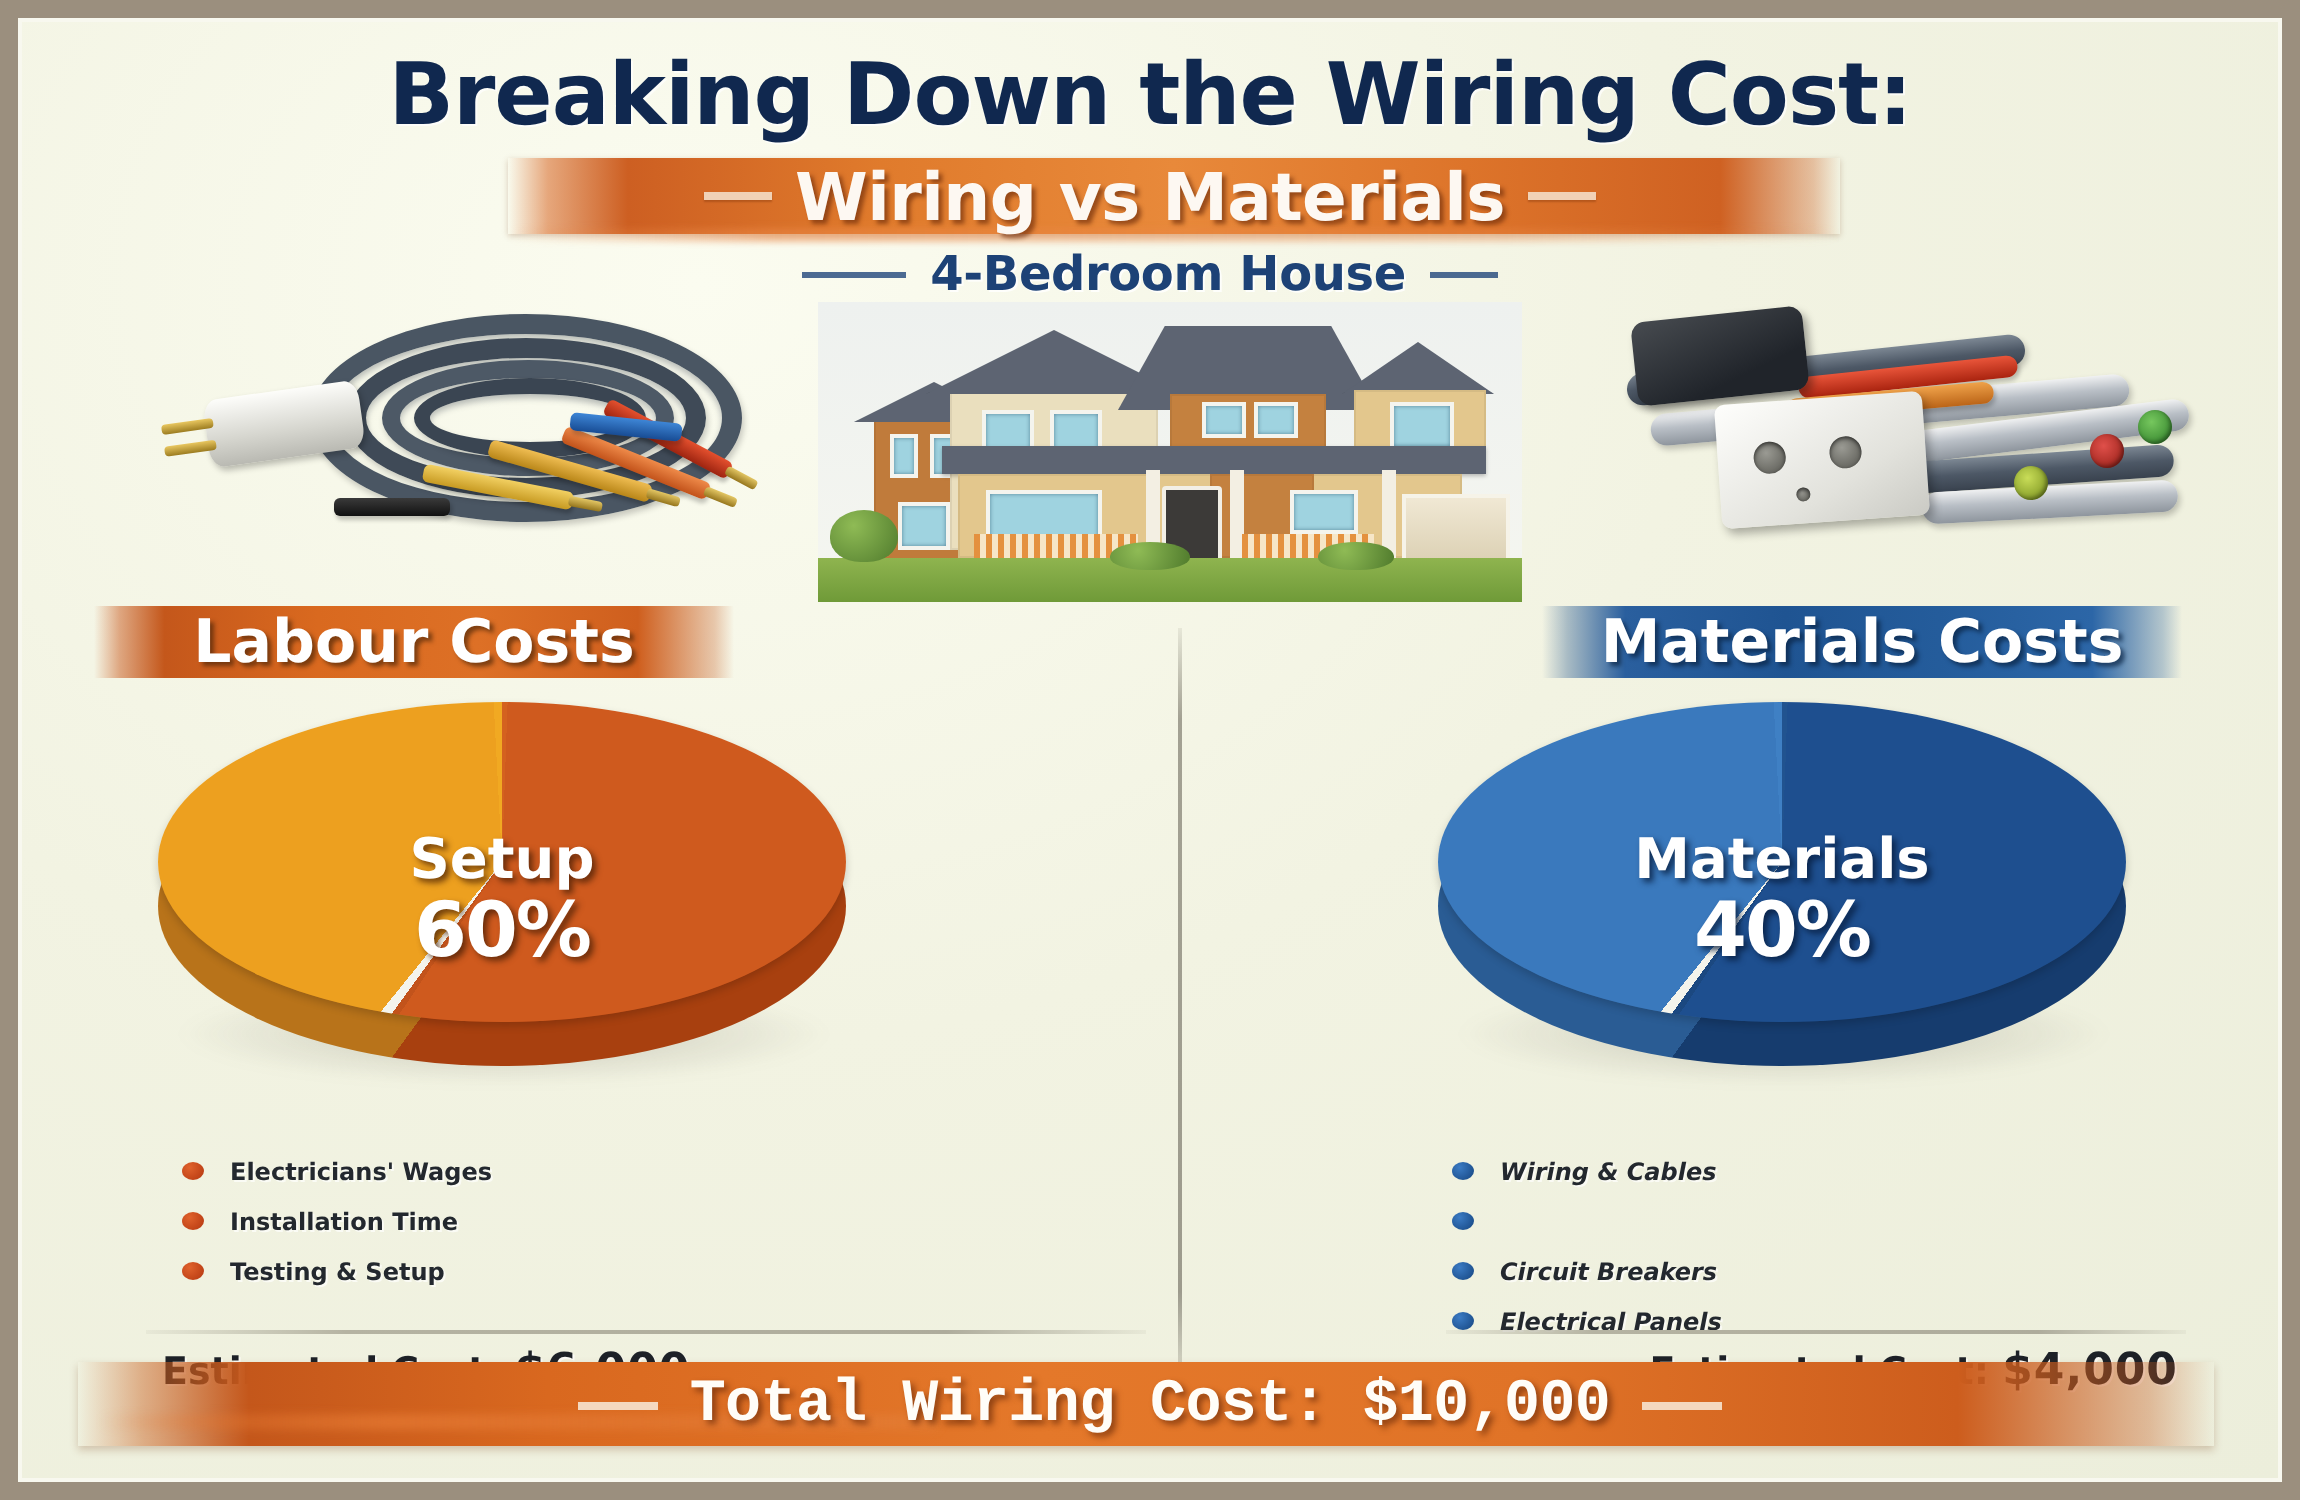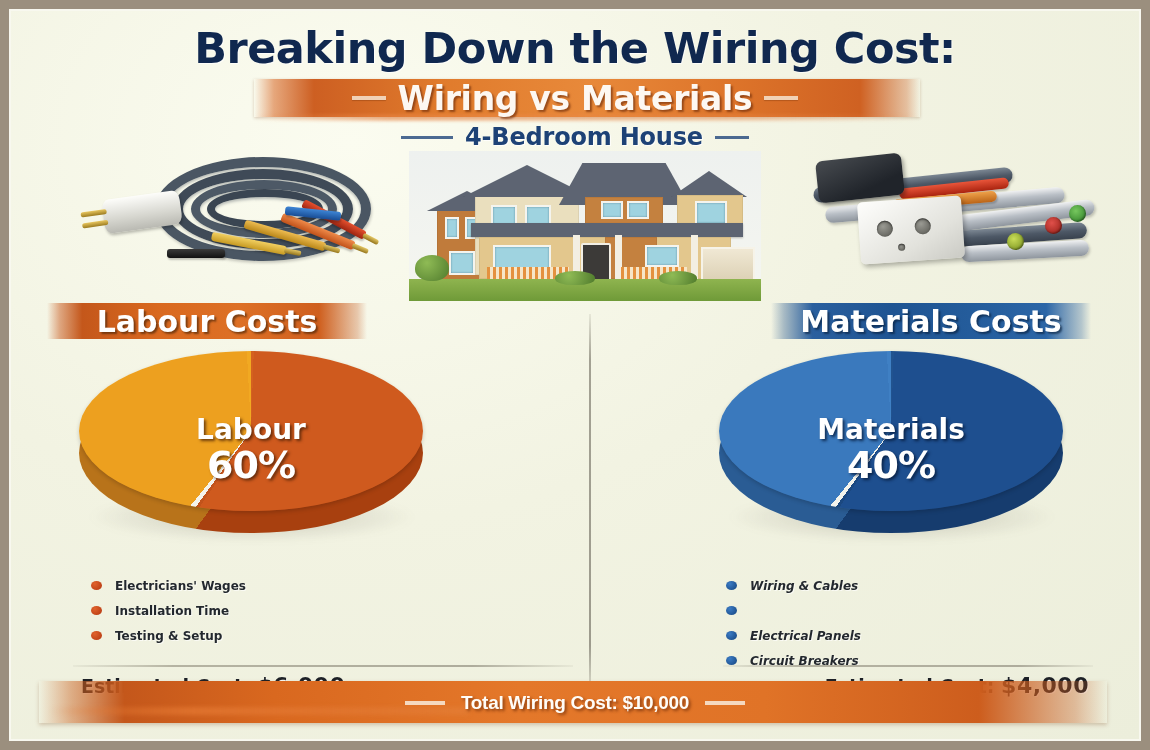--- a/index.html
+++ b/index.html
@@ -298,22 +298,22 @@
     content: ""; position: absolute; left: 10px; top: 26px; width: 420px; height: 8px;
     background: linear-gradient(90deg, rgba(235,140,70,0), rgba(228,120,50,.75) 35%, rgba(235,150,90,.2));
     filter: blur(2px);
   }
   .total-inner {
     position: absolute; inset: 0;
     display: flex; align-items: center; justify-content: center;
   }
   .total-text {
     position: relative; z-index: 3;
-    font-family: Liberation Sans, sans-serif;
-    font-weight: bold; font-size: 19px; color: #fffdf8;
+    font-family: Liberation Mono, monospace;
+    font-weight: bold; font-size: 30px; color: #fffdf8;
     text-shadow: 2px 2px 3px rgba(105,42,8,.7);
     letter-spacing: -0.3px;
   }
   .tdash {
     position: relative; z-index: 3;
     width: 40px; height: 4px; background: #f6e2cd; margin: 0 16px; opacity: .92;
   }
 </style>
 </head>
 <body>
@@ -437,21 +437,21 @@
     <div class="sec-banner left">
       <div class="sec-bg"></div>
       <div class="sec-title">Labour Costs</div>
     </div>
 
     <div class="pie-holder left">
       <div class="pie-shadow"></div>
       <div class="pie-side" style="background:conic-gradient(from 0deg, #a8400f 0deg 216deg, #b8731a 216deg 360deg);"></div>
       <div class="pie-top" style="background:conic-gradient(from 0deg, #d4611f 0deg 2deg, #cf5a1e 2deg 214deg, #c2531b 214deg 216deg, #f4f4ec 216deg 219deg, #eda01f 219deg 357deg, #f1a922 357deg 360deg);"></div>
       <div class="pie-label">
-        <span class="t">Labour</span>
+        <span class="t">Setup</span>
         <span class="n">60%</span>
       </div>
     </div>
 
     <div class="list left">
       <div class="li">
         <span class="dot"></span>
         <span class="txt">Electricians' Wages</span>
       </div>
       <div class="li">
@@ -491,25 +491,25 @@
     <div class="list right">
       <div class="li">
         <span class="dot"></span>
         <span class="txt">Wiring &amp; Cables</span>
       </div>
       <div class="li">
         <span class="dot"></span>
       </div>
       <div class="li">
         <span class="dot"></span>
+        <span class="txt">Circuit Breakers</span>
+      </div>
+      <div class="li">
+        <span class="dot"></span>
         <span class="txt">Electrical Panels</span>
-      </div>
-      <div class="li">
-        <span class="dot"></span>
-        <span class="txt">Circuit Breakers</span>
       </div>
     </div>
 
     <div class="cost-rule-top r"></div>
     <div class="cost-row right">
       <div class="cost-text">
         <span>Estimated Cost:</span>
         <span class="amt">$4,000</span>
       </div>
     </div>

